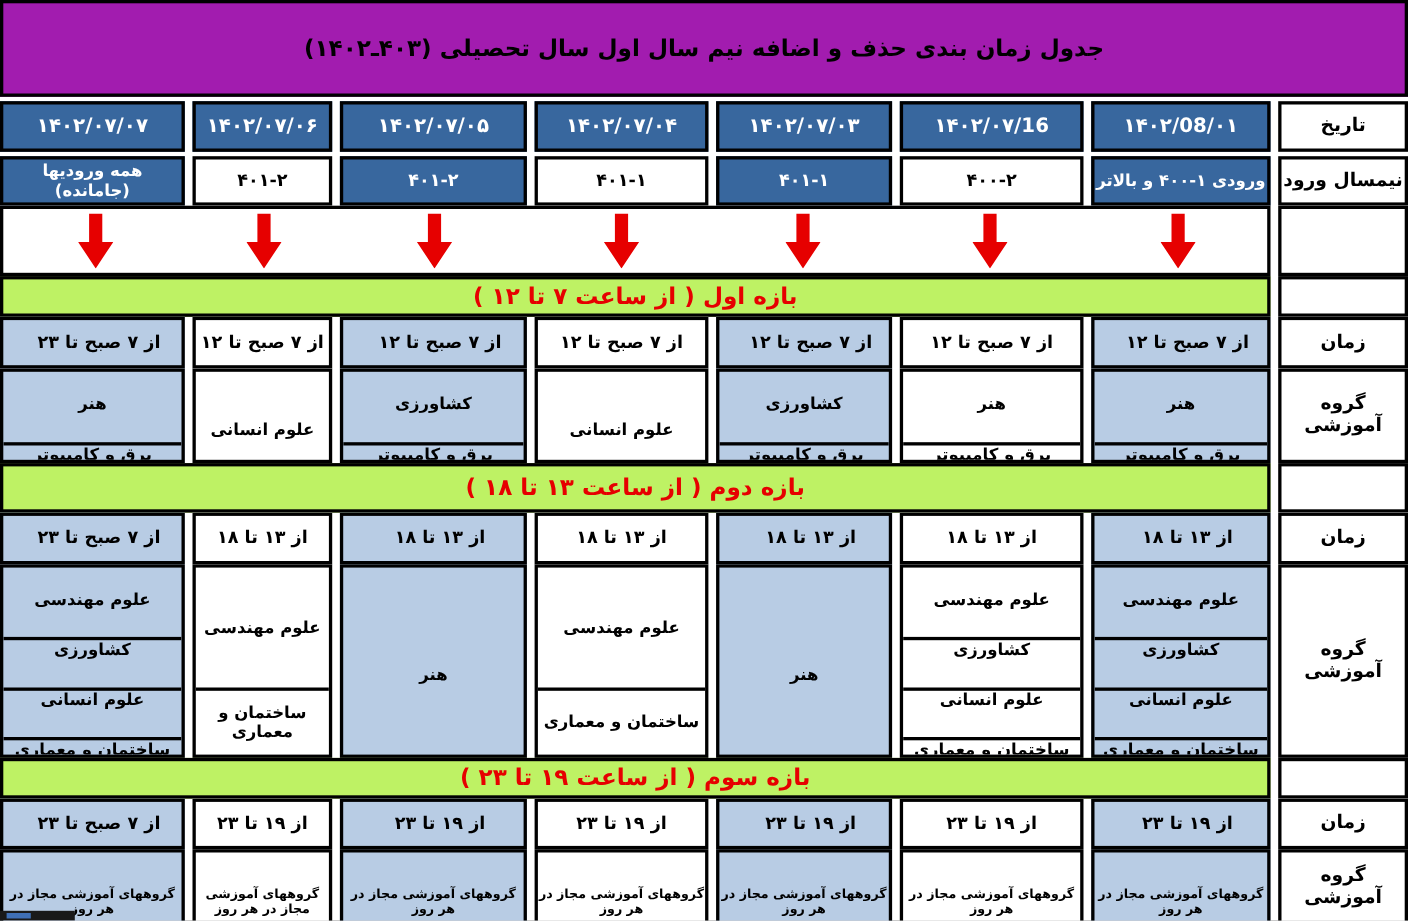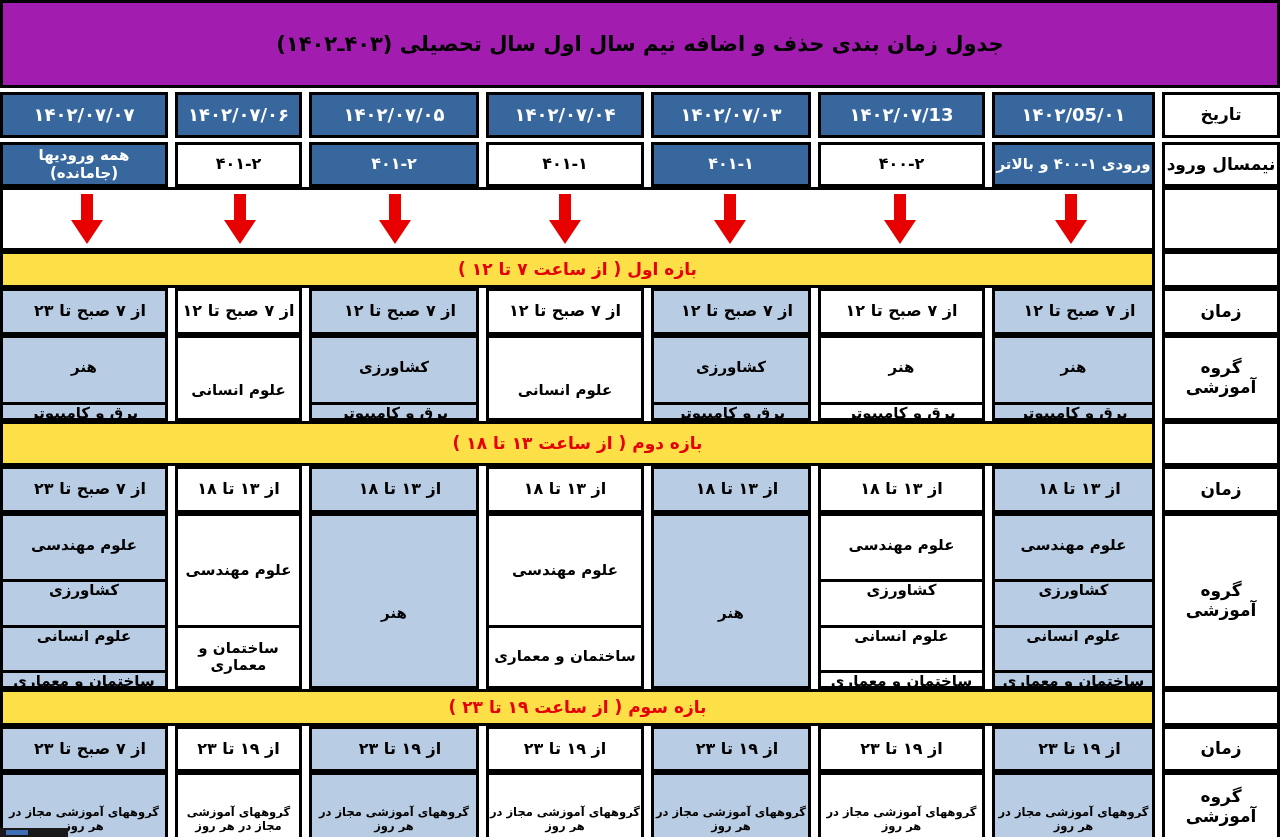--- a/index.html
+++ b/index.html
@@ -12,21 +12,21 @@
   .cell{border:3px solid #000;display:flex;align-items:center;justify-content:center;
         text-align:center;line-height:1.15;overflow:hidden;}
   .dk{background:#38679e;color:#ffffff;}
   .lt{background:#b8cce4;color:#000000;padding-left:12px;}
   .wh{background:#ffffff;color:#000000;}
   .title{background:#a21caf;color:#000;font-size:21px;}
   .hdr{font-size:17px;}
   .date{font-size:18px;letter-spacing:.5px;}
   .cohort{font-size:16px;}
   .sm{font-size:15px;}
-  .band{color:#e60000;font-size:17px;background:#fde047;}
+  .band{color:#e60000;font-size:21px;background:#bef264;}
   .time{font-size:16px;}
   .grp{flex-direction:column;align-items:stretch;padding:0;}
   .gi{flex:1;display:flex;align-items:center;justify-content:center;font-size:15px;text-align:center;margin-top:25px;}
   .gi + .gi{border-top:3px solid #000;}
   .f2{flex:2;}
   .tiny .gi{font-size:11.5px;}
   .arrowrow{border:3px solid #000;background:#fff;display:grid;
         grid-template-columns:163fr 167fr 160fr 158fr 170fr 127fr 168fr;column-gap:7px;
         direction:rtl;align-items:center;justify-items:center;}
   .arrow svg{display:block;}
@@ -40,22 +40,22 @@
 </style>
 </head>
 <body>
 
 <div id="page">
   <div id="grid">
 
     <div class="cell title" style="grid-area:1/1/2/9">جدول زمان بندی حذف و اضافه نیم سال اول سال تحصیلی (۴۰۳ـ۱۴۰۲)</div>
 
     <div class="cell wh hdr" style="grid-area:3/1">تاریخ</div>
-    <div class="cell dk date" style="grid-area:3/2">۱۴۰۲/05/۰۱</div>
-    <div class="cell dk date" style="grid-area:3/3">۱۴۰۲/۰۷/13</div>
+    <div class="cell dk date" style="grid-area:3/2">۱۴۰۲/08/۰۱</div>
+    <div class="cell dk date" style="grid-area:3/3">۱۴۰۲/۰۷/16</div>
     <div class="cell dk date" style="grid-area:3/4">۱۴۰۲/۰۷/۰۳</div>
     <div class="cell dk date" style="grid-area:3/5">۱۴۰۲/۰۷/۰۴</div>
     <div class="cell dk date" style="grid-area:3/6">۱۴۰۲/۰۷/۰۵</div>
     <div class="cell dk date" style="grid-area:3/7">۱۴۰۲/۰۷/۰۶</div>
     <div class="cell dk date" style="grid-area:3/8">۱۴۰۲/۰۷/۰۷</div>
 
     <div class="cell wh hdr" style="grid-area:5/1">نیمسال ورود</div>
     <div class="cell dk cohort sm" style="grid-area:5/2">ورودی ۱-۴۰۰ و بالاتر</div>
     <div class="cell wh cohort" style="grid-area:5/3">۴۰۰‎-‎۲</div>
     <div class="cell dk cohort" style="grid-area:5/4">۴۰۱‎-‎۱</div>

